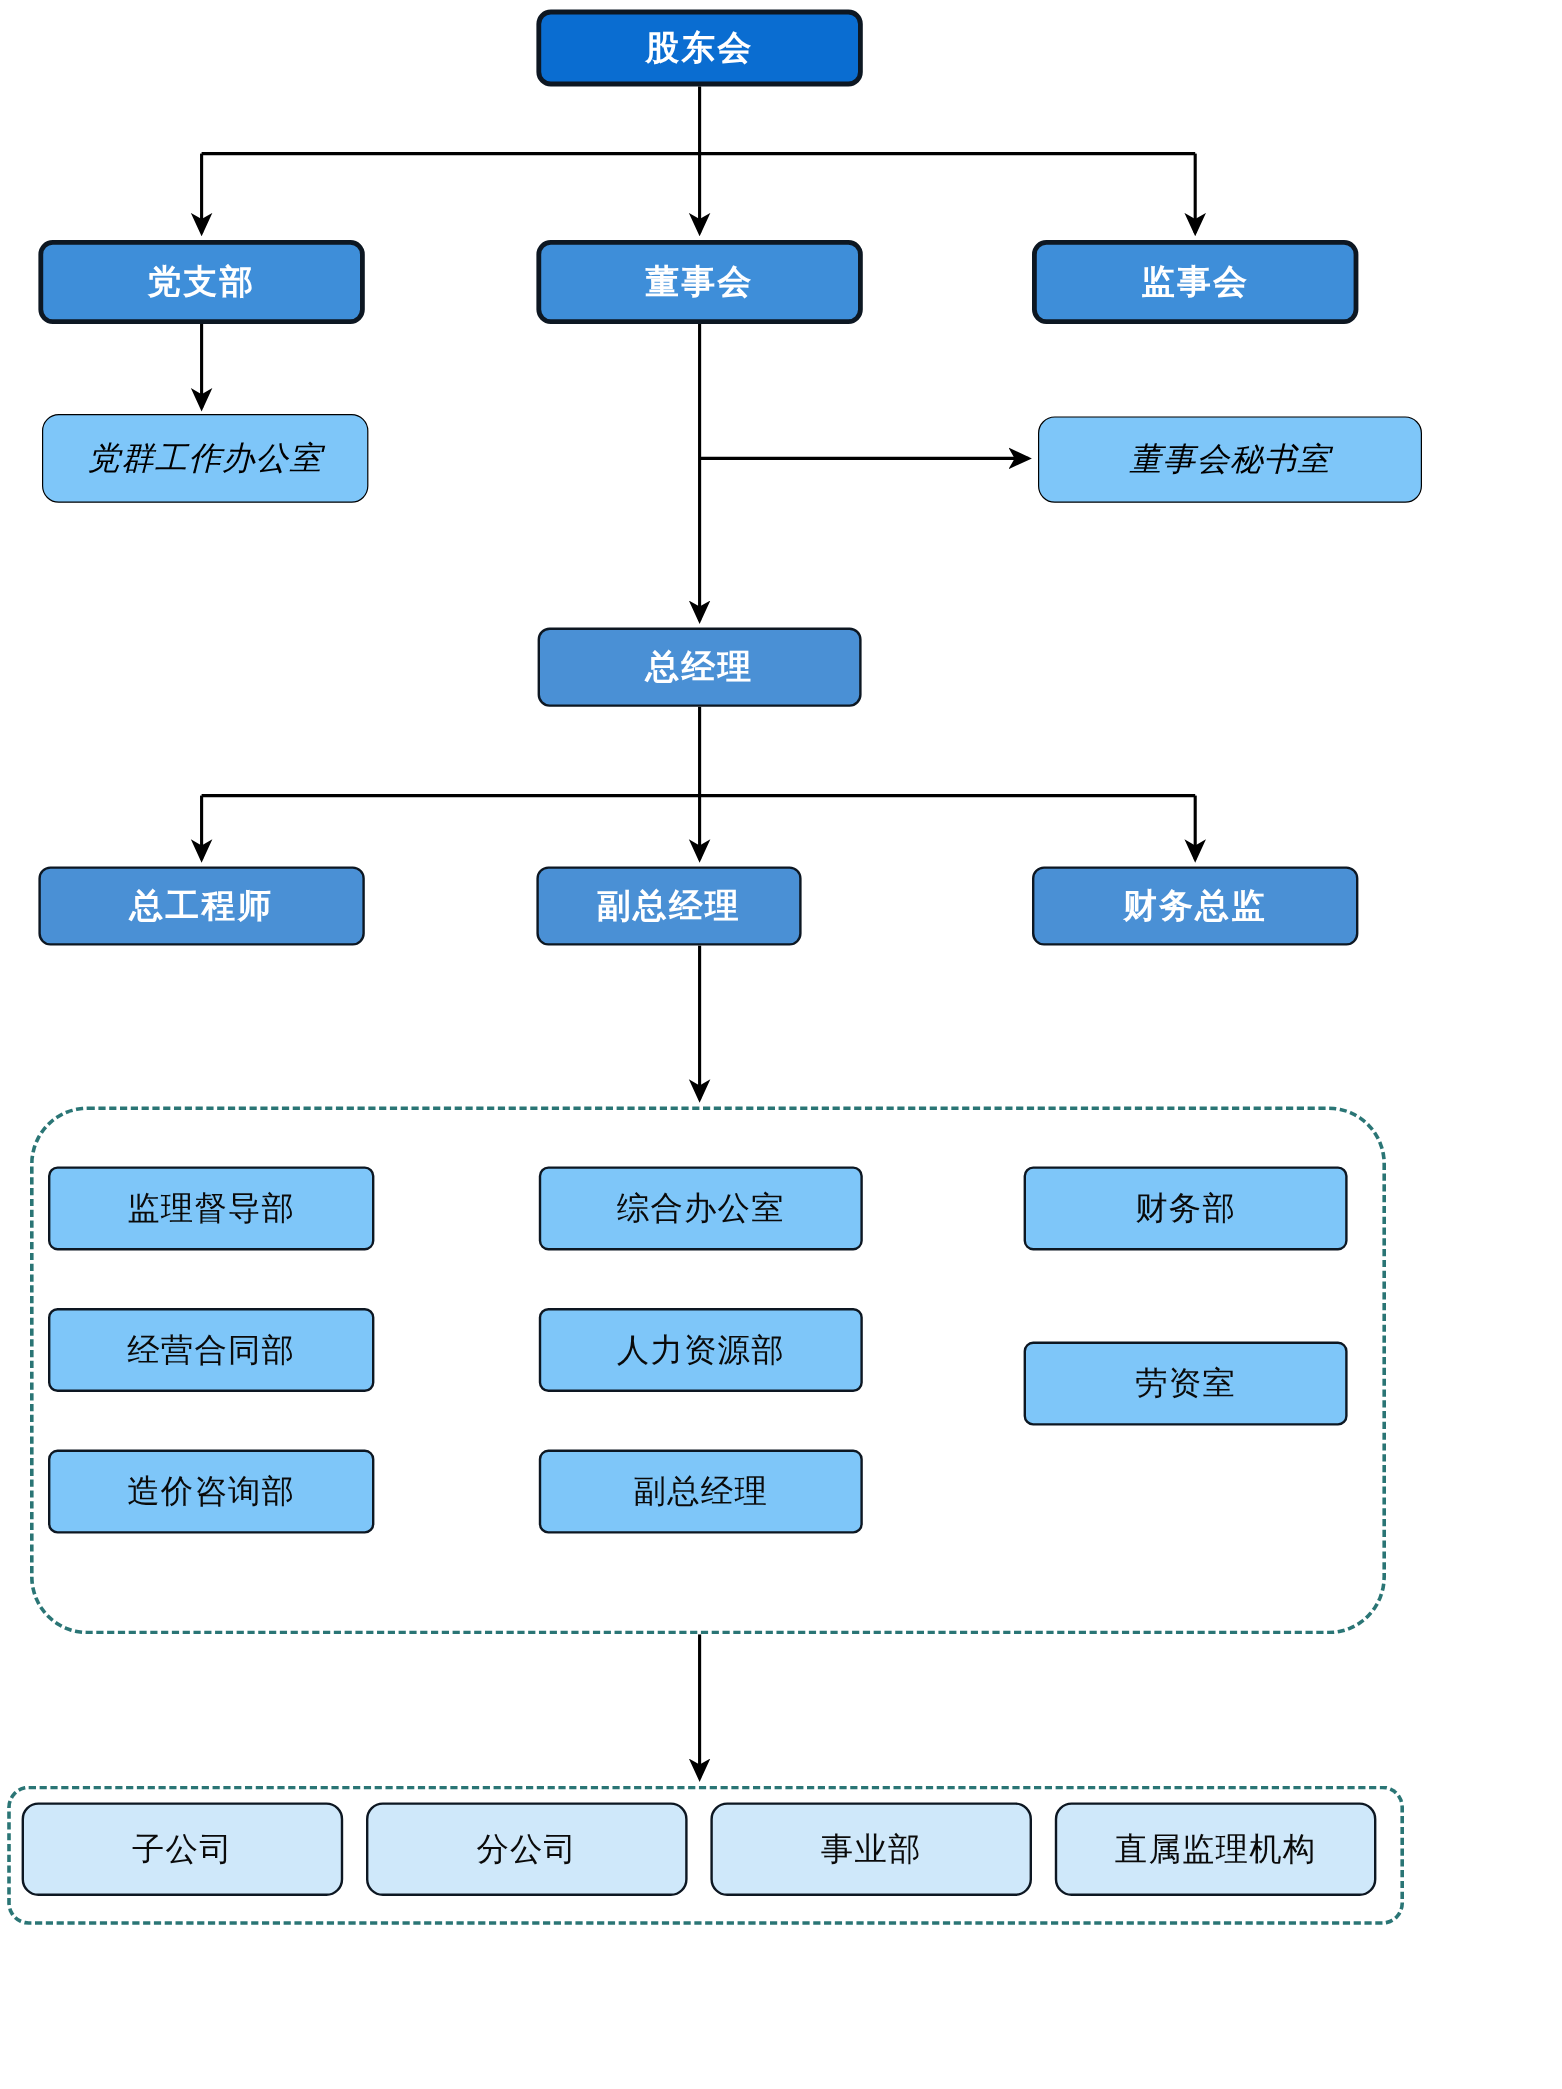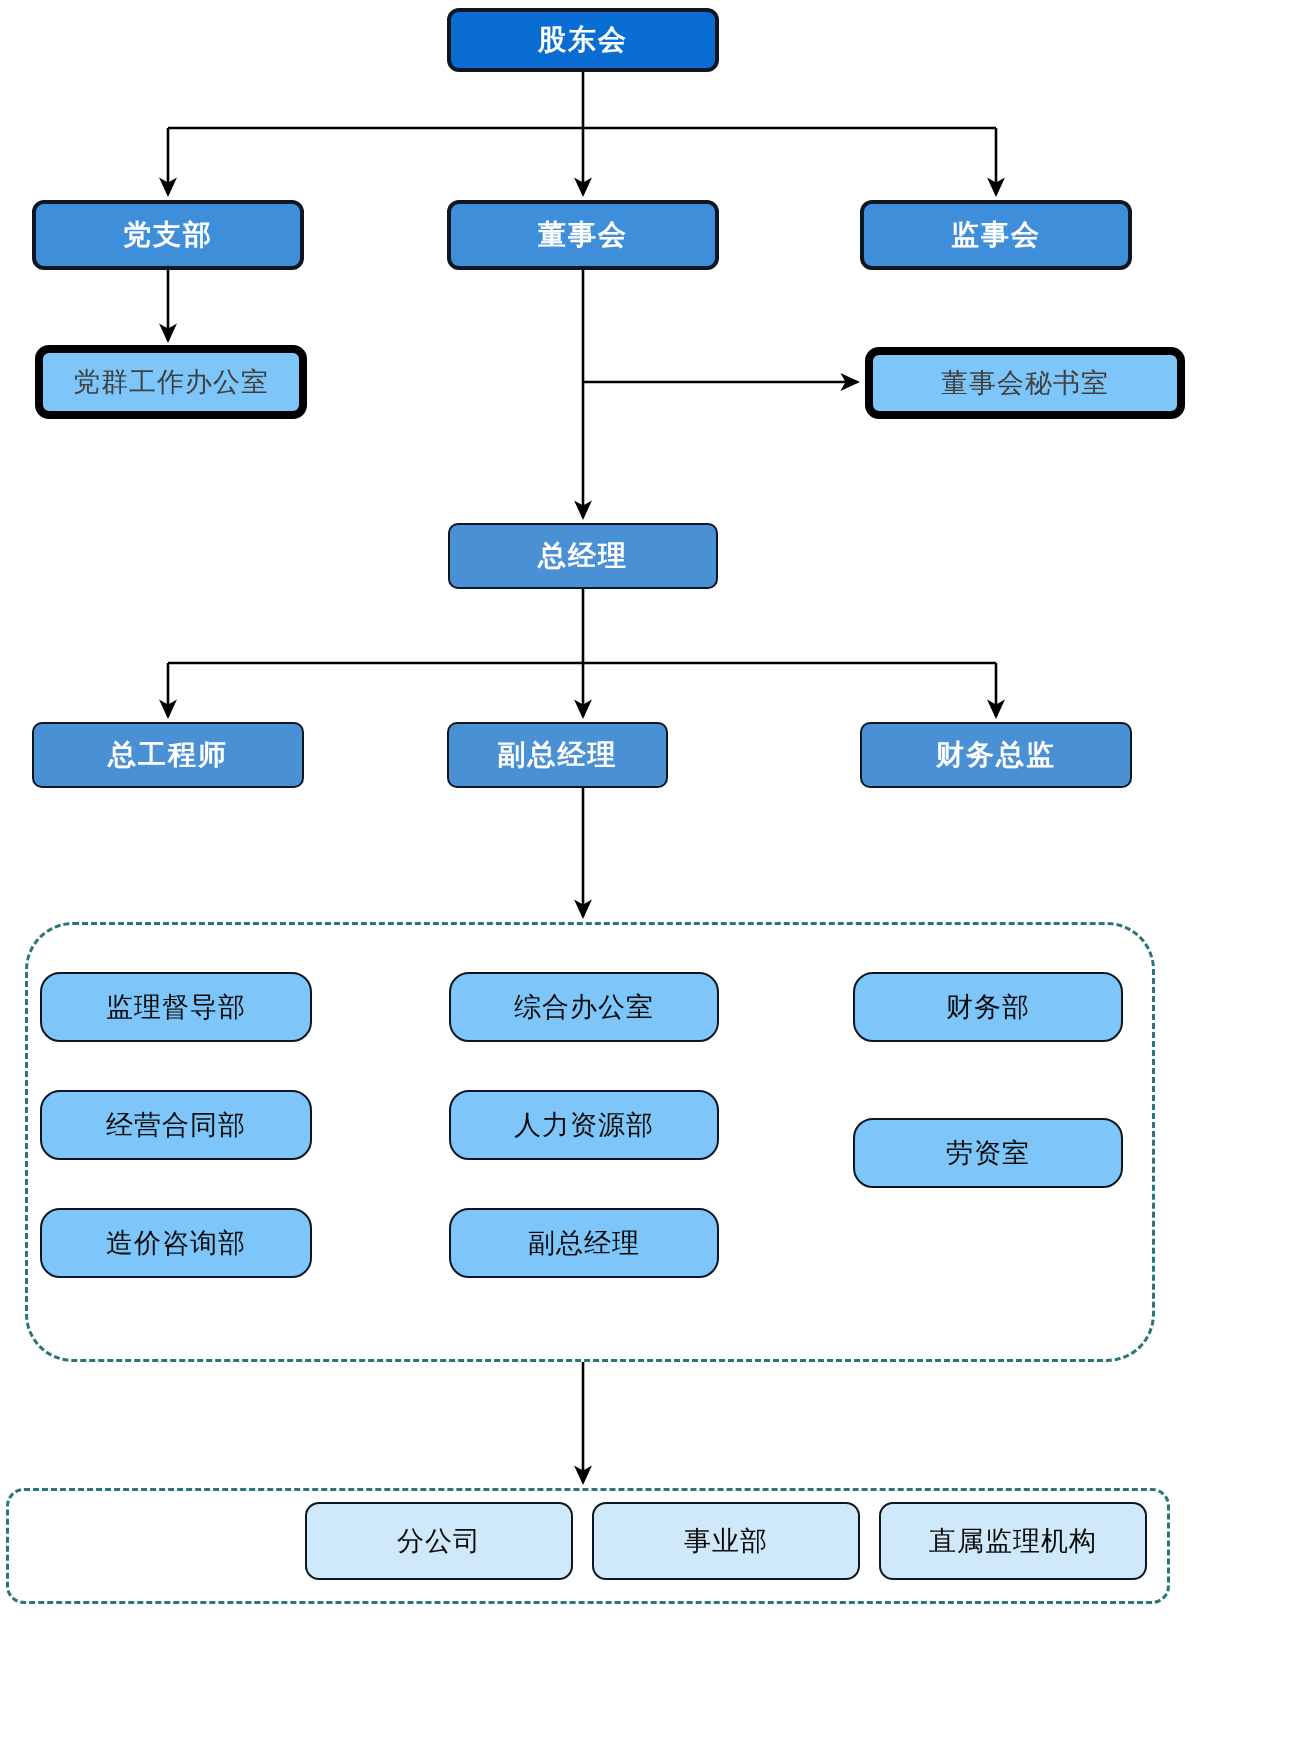--- a/index.html
+++ b/index.html
@@ -22,25 +22,25 @@
     background:#3e8ed9;border:4px solid #0d1722;border-radius:12px;
     color:#ffffff;font-weight:bold;font-size:28px;letter-spacing:2px;
   }
   
   .lv3{
     background:#4a90d5;border:2.5px solid #0d1722;border-radius:10px;
     color:#ffffff;font-weight:bold;font-size:28px;letter-spacing:2px;
   }
   
   .office{
-    background:#7ec6f9;border:8px solid #000000;border-radius:14px;
-    color:#404040;font-size:27px;letter-spacing:1px;
+    background:#7ec6f9;border:1px solid #000000;border-radius:14px;
+    color:#000000;font-size:27px;letter-spacing:1px;font-style:italic;
   }
   .dept{
-    background:#7ec6f9;border:2.5px solid #0d1722;border-radius:20px;
+    background:#7ec6f9;border:2.5px solid #0d1722;border-radius:8px;
     color:#0a0a0a;font-size:27px;letter-spacing:1px;
   }
   
   .branch{
     background:#cfe8fa;border:2px solid #0d1722;border-radius:14px;
     color:#0a0a0a;font-size:27px;letter-spacing:1px;
   }
   .dashed-group{
     position:absolute;box-sizing:border-box;background:transparent;
     border:3px dashed #2a7575;
@@ -106,17 +106,18 @@
   <div class="box dept" style="left:449px;top:972px;width:270px;height:70px;">综合办公室</div>
   <div class="box dept" style="left:853px;top:972px;width:270px;height:70px;">财务部</div>
 
   <div class="box dept" style="left:40px;top:1090px;width:272px;height:70px;">经营合同部</div>
   <div class="box dept" style="left:449px;top:1090px;width:270px;height:70px;">人力资源部</div>
   <div class="box dept" style="left:853px;top:1118px;width:270px;height:70px;">劳资室</div>
 
   <div class="box dept" style="left:40px;top:1208px;width:272px;height:70px;">造价咨询部</div>
   <div class="box dept" style="left:449px;top:1208px;width:270px;height:70px;">副总经理</div>
 
+  <div class="box branch" style="left:18px;top:1502px;width:268px;height:78px;">子公司</div>
   <div class="box branch" style="left:305px;top:1502px;width:268px;height:78px;">分公司</div>
   <div class="box branch" style="left:592px;top:1502px;width:268px;height:78px;">事业部</div>
   <div class="box branch" style="left:879px;top:1502px;width:268px;height:78px;">直属监理机构</div>
 
 </div>
 
 </body></html>

